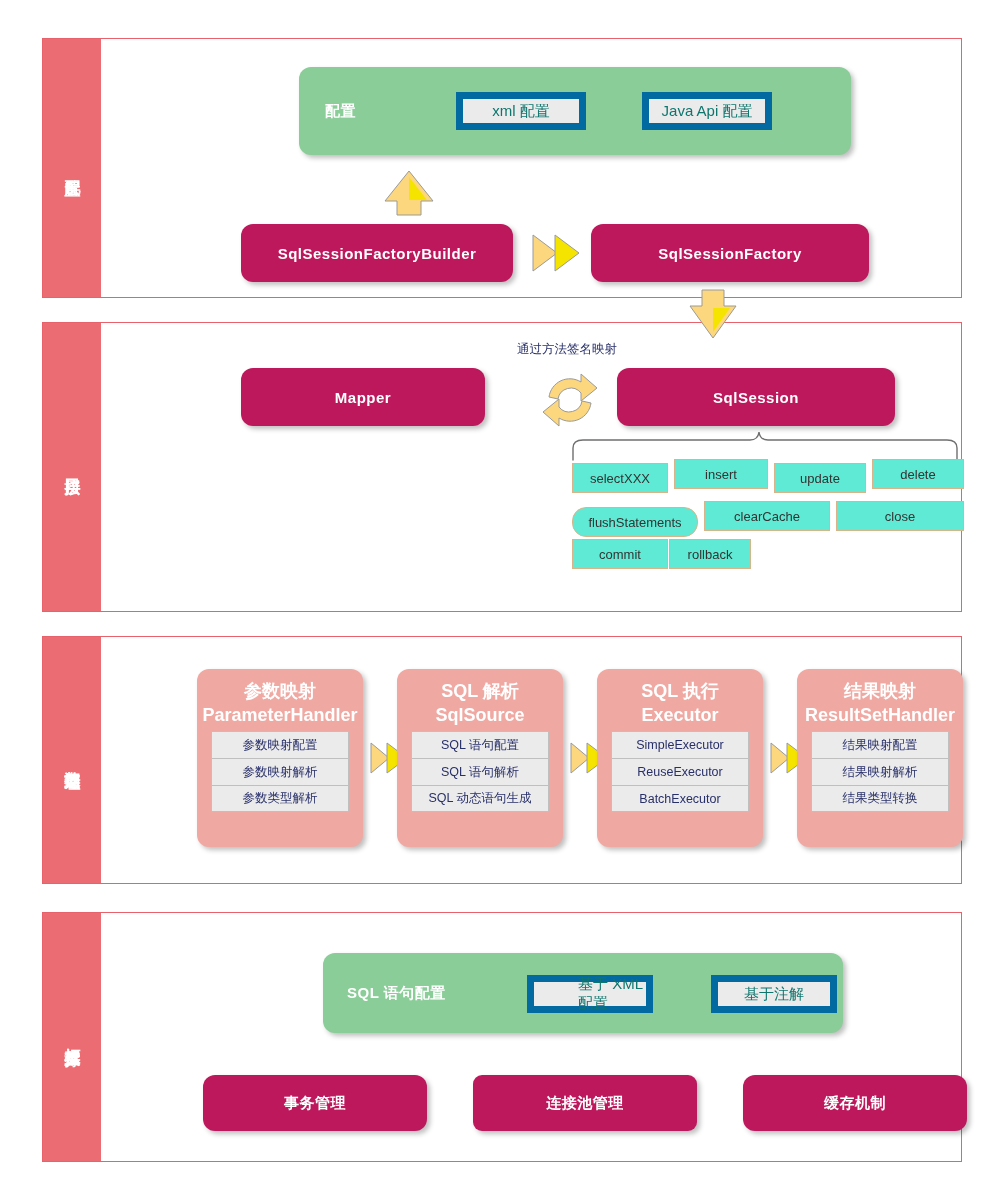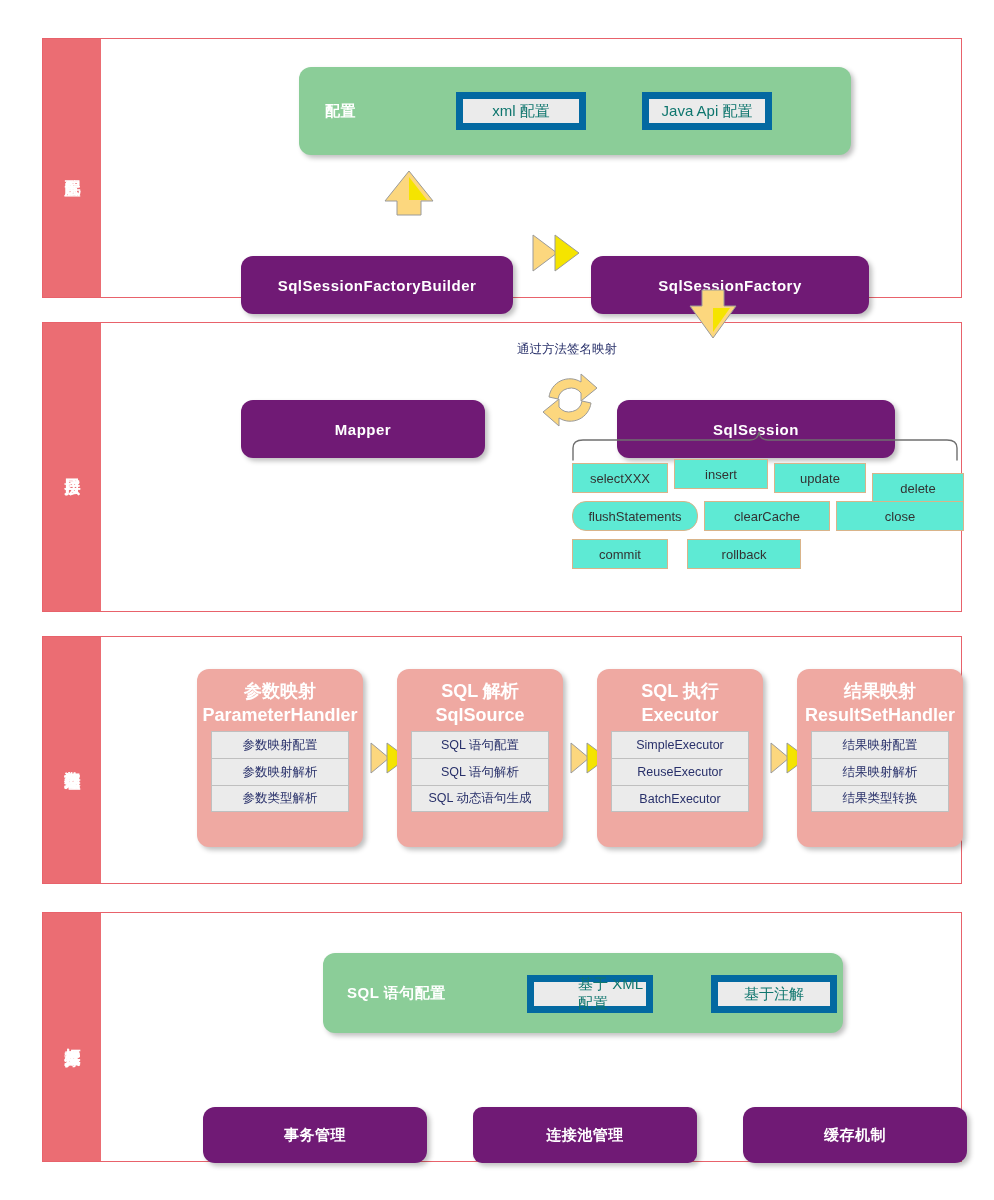--- a/index.html
+++ b/index.html
@@ -39,21 +39,21 @@
 
   
   .rbox {
     position: absolute;
     border-radius: 12px;
     box-shadow: 3px 3px 5px rgba(0,0,0,0.25);
     display: flex;
     align-items: center;
   }
   .green { background: #8BCD98; }
-  .blue  { background: #701a75; margin-top: 32px; }
+  .blue  { background: #be185d; }
   .salmon{ background: #EFA9A2; }
 
   .pill-title {
     color: #ffffff;
     font-weight: bold;
     font-size: 15px;
     letter-spacing: .5px;
   }
   .blue-label {
     width: 100%;
@@ -192,28 +192,28 @@
 
       <div class="arrow" style="left:468px; top:103px;">
         <svg width="392" height="36" viewBox="0 0 392 36">
           <path d="M4 34 L4 22 Q4 14 14 14 L181 14 Q189 14 190 6 Q191 14 199 14 L378 14 Q388 14 388 22 L388 34" fill="none" stroke="#6f6f6f" stroke-width="1.4" stroke-linecap="round"></path>
         </svg>
       </div>
 
       <div class="mbox" style="left:471px; top:140px; width:96px; height:30px;">selectXXX</div>
       <div class="mbox" style="left:573px; top:136px; width:94px; height:30px;">insert</div>
       <div class="mbox" style="left:673px; top:140px; width:92px; height:30px;">update</div>
-      <div class="mbox" style="left:771px; top:150px; width:92px; height:30px;">delete</div>
-
-      <div class="mbox" style="left:471px; top:178px; width:126px; height:30px;border-radius:14px;">flushStatements</div>
+      <div class="mbox" style="left:771px; top:136px; width:92px; height:30px;">delete</div>
+
+      <div class="mbox" style="left:471px; top:184px; width:126px; height:30px;border-radius:14px;">flushStatements</div>
       <div class="mbox" style="left:603px; top:178px; width:126px; height:30px;">clearCache</div>
       <div class="mbox" style="left:735px; top:178px; width:128px; height:30px;">close</div>
 
       <div class="mbox" style="left:471px; top:216px; width:96px; height:30px;">commit</div>
-      <div class="mbox" style="left:586px; top:216px; width:114px; height:30px;">rollback</div>
+      <div class="mbox" style="left:568px; top:216px; width:82px; height:30px;">rollback</div>
 
     </div>
   </div>
 
   <div class="layer" style="top:636px; height:248px;">
     <div class="layer-label">
       <span>数据处理层</span>
     </div>
     <div class="layer-body">
 

